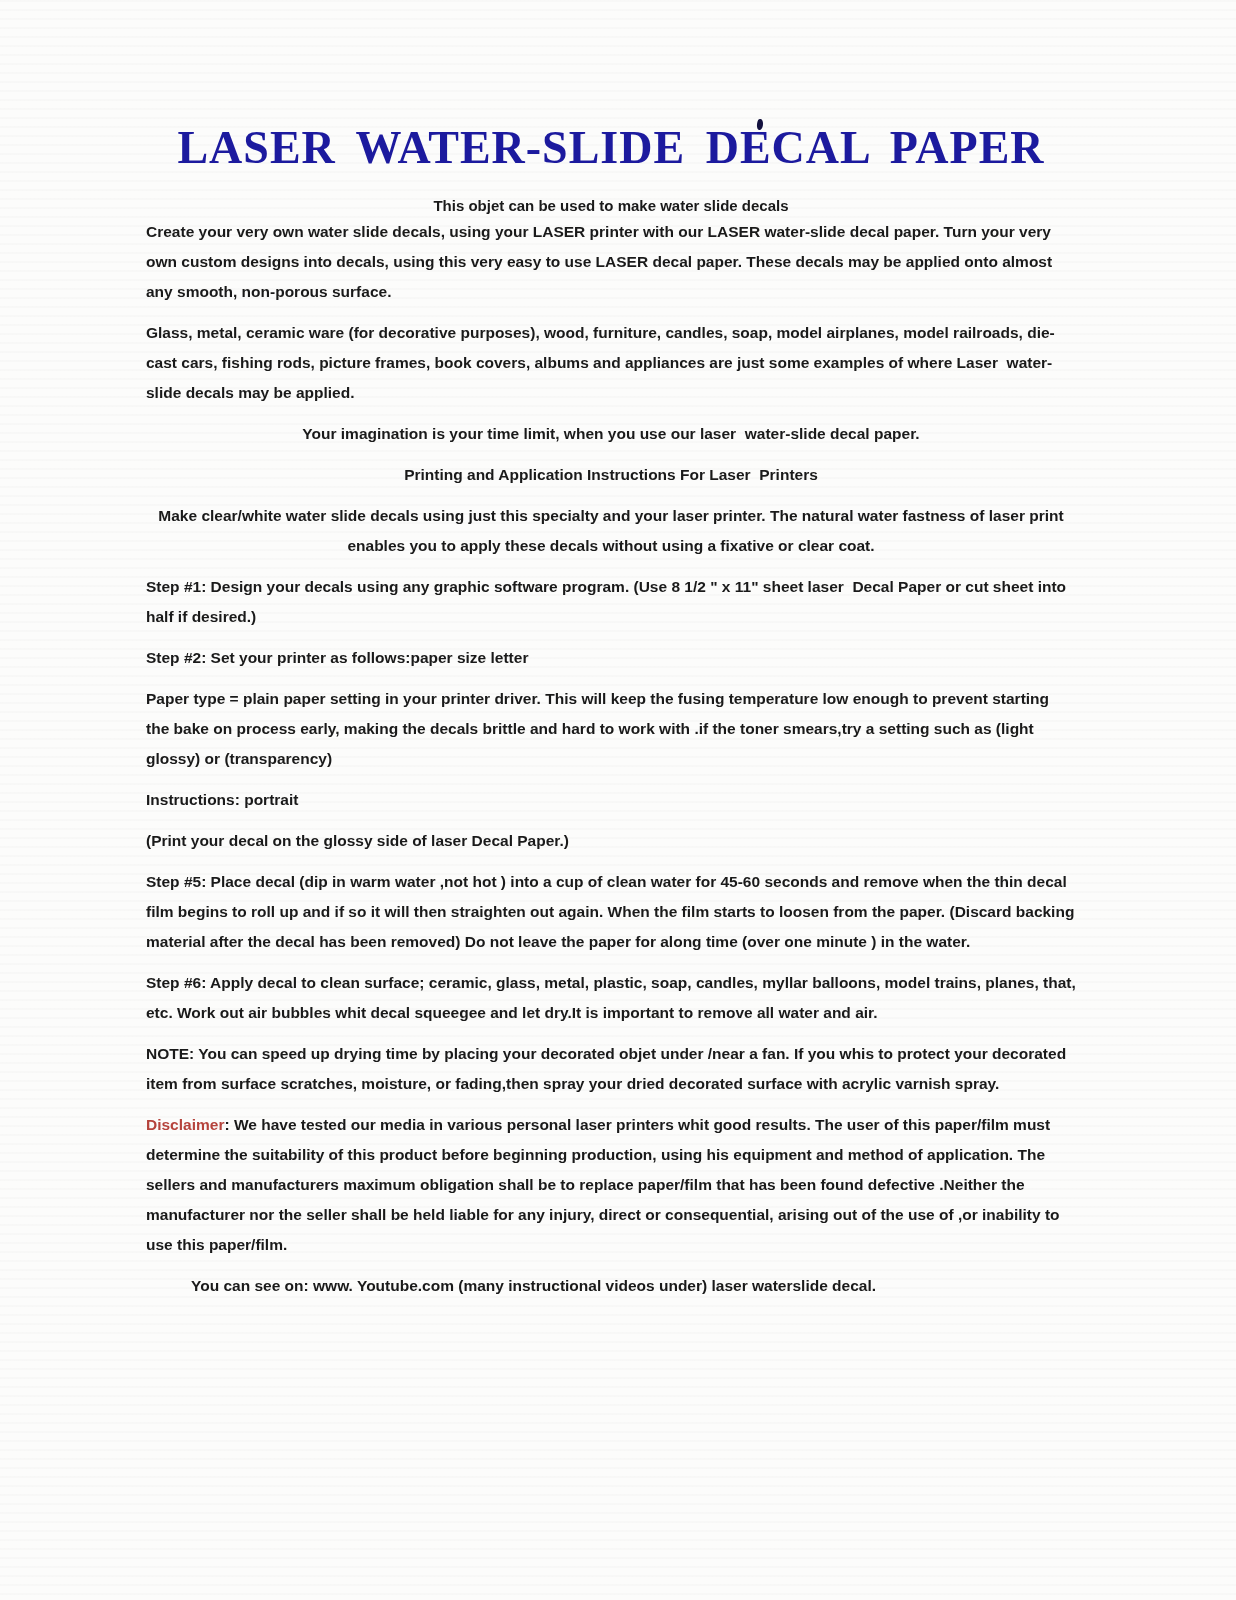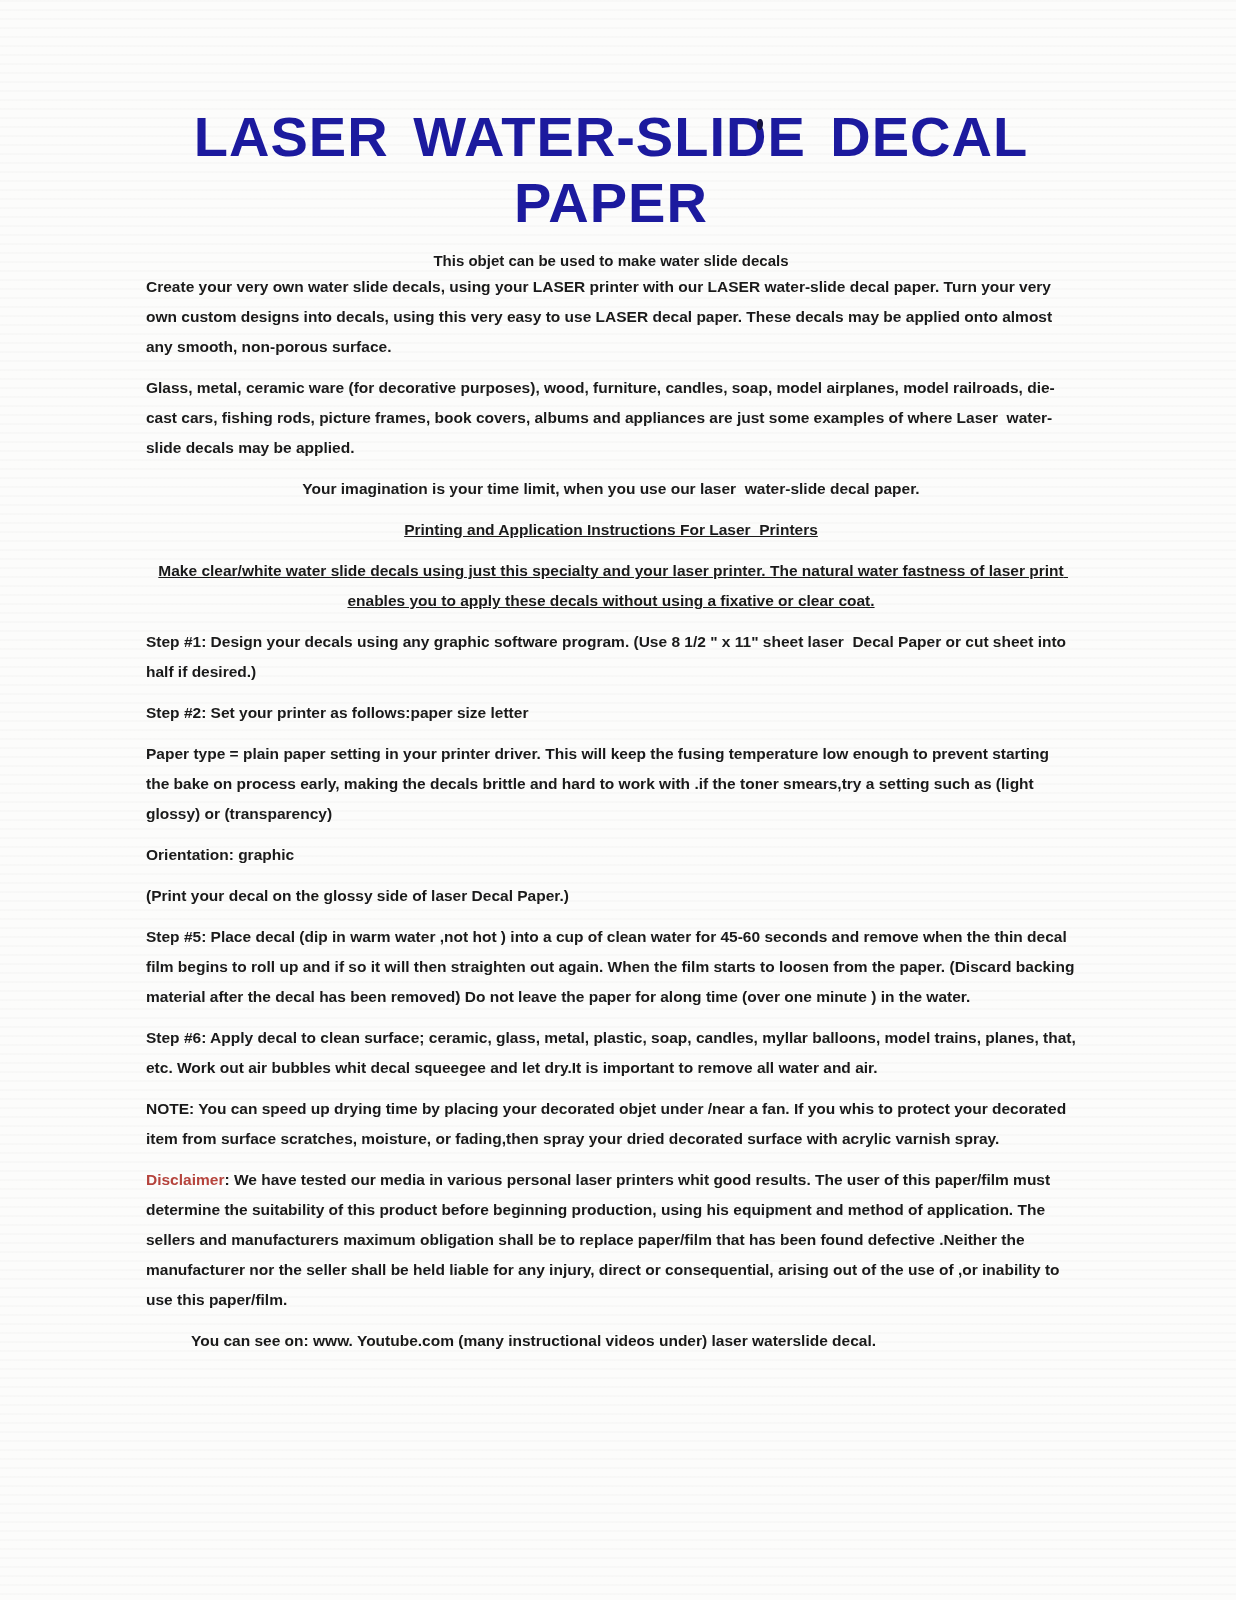--- a/index.html
+++ b/index.html
@@ -15,24 +15,24 @@
       transparent 2px, transparent 9px);
     font-family: "Liberation Sans", sans-serif;
     font-weight: bold;
     color: #1a1a1a;
     overflow: hidden;
   }
   .content {
     padding: 104px 160px 0 146px; 
   }
   .doc-title {
-    margin: 0;
-    font-family: Liberation Sans, sans-serif;
+    margin: 11px;
+    font-family: Liberation Serif, serif;
     font-weight: bold;
-    font-size: 56px;
+    font-size: 46px;
     line-height: 66px;
     letter-spacing: 1px;
     word-spacing: 8px;
     color: #1c1a9e;
     text-align: center;
     white-space: pre-wrap;
   }
   .subtitle {
     margin: 14px 0 0 0;
     font-size: 15px;
@@ -41,24 +41,23 @@
     white-space: pre-wrap;
   }
   p.para {
     margin: 0 0 11px 0;
     font-size: 15.5px;
     line-height: 30px;
     white-space: pre-wrap;
   }
   p.first-body { }
   .centered { text-align: center; }
-  .underlined { text-decoration: underline; }
+  .underlined { }
   .highlight {
     text-align: center;
-    text-decoration: underline;
     line-height: 32px;
   }
   .disclaimer { line-height: 26px; margin-bottom: 30px; }
   .disclaimer-label { color: #b5433c; }
   .footer-line { padding-left: 45px; }
   .ink-speck {
     position: absolute;
     left: 757px;
     top: 119px;
     width: 6px;
@@ -89,21 +88,21 @@
     <p class="para centered underlined">Printing and Application Instructions For Laser  Printers</p>
 
     <p class="para highlight">Make clear/white water slide decals using just this specialty and your laser printer. The natural water fastness of laser print enables you to apply these decals without using a fixative or clear coat.</p>
 
     <p class="para">Step #1: Design your decals using any graphic software program. (Use 8 1/2 " x 11" sheet laser  Decal Paper or cut sheet into half if desired.)</p>
 
     <p class="para">Step #2: Set your printer as follows:paper size letter</p>
 
     <p class="para">Paper type = plain paper setting in your printer driver. This will keep the fusing temperature low enough to prevent starting the bake on process early, making the decals brittle and hard to work with .if the toner smears,try a setting such as (light glossy) or (transparency)</p>
 
-    <p class="para">Orientation: graphic</p>
+    <p class="para">Instructions: portrait</p>
 
     <p class="para">(Print your decal on the glossy side of laser Decal Paper.)</p>
 
 
     <p class="para">Step #5: Place decal (dip in warm water ,not hot ) into a cup of clean water for 45-60 seconds and remove when the thin decal film begins to roll up and if so it will then straighten out again. When the film starts to loosen from the paper. (Discard backing material after the decal has been removed) Do not leave the paper for along time (over one minute ) in the water.</p>
 
     <p class="para">Step #6: Apply decal to clean surface; ceramic, glass, metal, plastic, soap, candles, myllar balloons, model trains, planes, that, etc. Work out air bubbles whit decal squeegee and let dry.It is important to remove all water and air.</p>
 
     <p class="para">NOTE: You can speed up drying time by placing your decorated objet under /near a fan. If you whis to protect your decorated item from surface scratches, moisture, or fading,then spray your dried decorated surface with acrylic varnish spray.</p>
 

